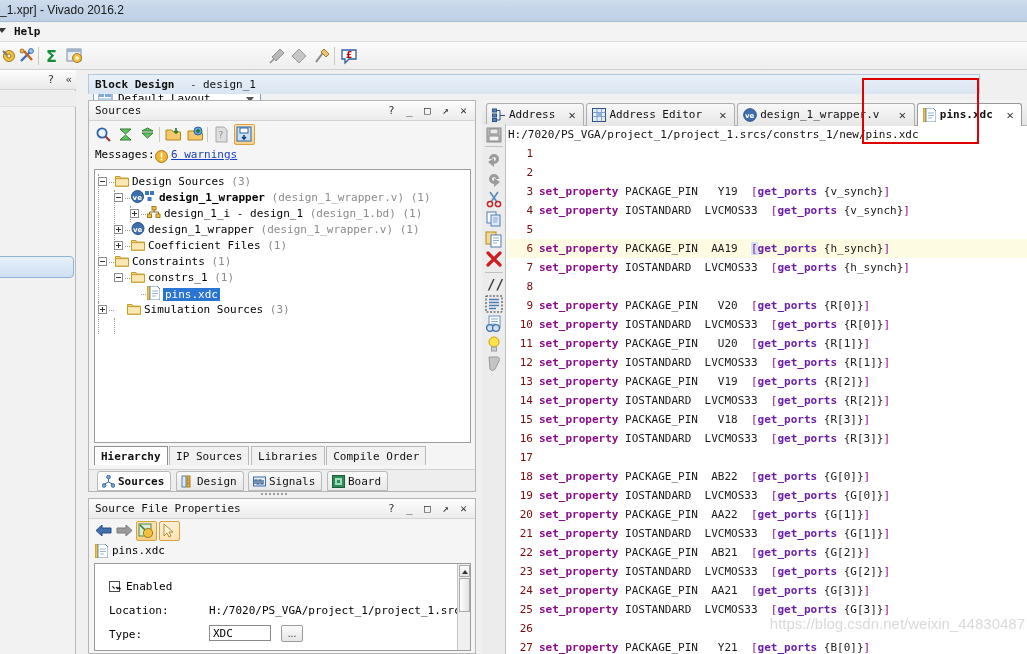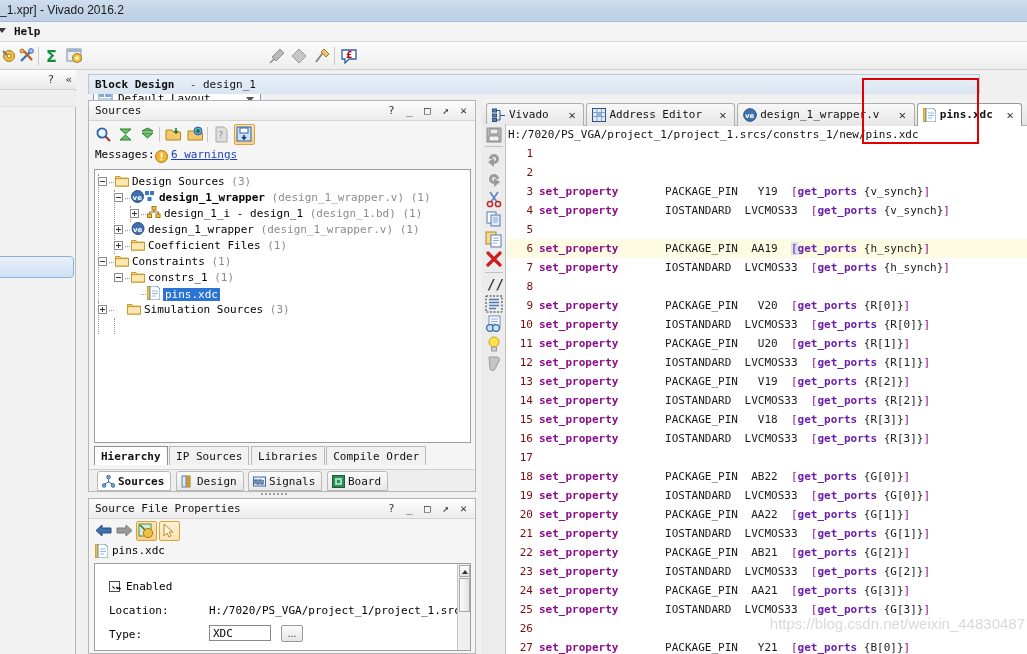--- a/index.html
+++ b/index.html
@@ -196,21 +196,21 @@
   .es-ico{position:absolute;left:3px;width:18px;height:18px;}
   .es-sep{position:absolute;left:3px;width:18px;height:1px;background:#c0c0c0;}
 
   .code{position:absolute;left:25px;top:44px;width:520px;height:610px;background:#fff;
      overflow:hidden;font-family:"DejaVu Sans Mono",monospace;font-size:11px;}
   .cline{position:absolute;left:0;width:520px;height:19px;line-height:19px;white-space:nowrap;}
   .cline.hl{background:#fdfbe2;}
   .lnum{position:absolute;left:0;width:26px;text-align:right;color:#7a0b0b;}
   .ctext{position:absolute;left:32px;white-space:pre;}
   .kw{color:#8a0d8a;font-weight:bold;}
-  .prop{color:#1a1a1a;margin-left:40px;}
+  .prop{color:#1a1a1a;}
   .brk{color:#8a0d8a;}
   .brkhl{background:#cfe3f5;color:#8a0d8a;}
   .obj{color:#6b1fa8;font-weight:bold;}
   .arg{color:#1a1a1a;margin-top:32px;}
 
   .watermark{position:absolute;right:2px;bottom:22px;font-family:"Liberation Sans",sans-serif;
      font-size:15px;color:#d9d9d9; white-space:nowrap; pointer-events:none;}
 
   .redbox{position:absolute;left:862px;top:78px;width:117px;height:66px;
      border:2px solid #e00000; pointer-events:none;}
@@ -569,21 +569,21 @@
 
   <div class="editor">
     <div class="etabbar" id="etabs-host">
         <div class="etab" style="left: 4px; width: 98.4px;">
           <span class="eico"><svg width="14" height="14" viewBox="0 0 14 14">
               <rect x="0.5" y="1" width="4" height="3" fill="#5b83b8" stroke="#2e5182"></rect>
               <rect x="0.5" y="6" width="4" height="3" fill="#5b83b8" stroke="#2e5182"></rect>
               <rect x="0.5" y="10.5" width="4" height="3" fill="#5b83b8" stroke="#2e5182"></rect>
               <path d="M5 2.5 h3 v9.5 h-3 M8 7.5 h5" stroke="#2e5182" fill="none"></path>
             </svg></span>
-          <span class="elbl">Vivado</span>
+          <span class="elbl">Address</span>
           <span class="ex" style="left: 81.4px;">✕</span>
         </div>
         <div class="etab" style="left: 104.4px; width: 148.8px;">
           <span class="eico"><svg width="14" height="14" viewBox="0 0 14 14">
               <rect x="0.5" y="0.5" width="13" height="13" fill="#e4ecf7" stroke="#2e5182"></rect>
               <path d="M0.5 4.5 h13 M0.5 8.5 h13 M5 0.5 v13 M9.5 0.5 v13" stroke="#6b8fbd" stroke-width="0.8"></path>
               <rect x="5" y="4.5" width="4.5" height="4" fill="#8fb4dd"></rect>
             </svg></span>
           <span class="elbl">Address Editor</span>
           <span class="ex" style="left: 131.8px;">✕</span>

